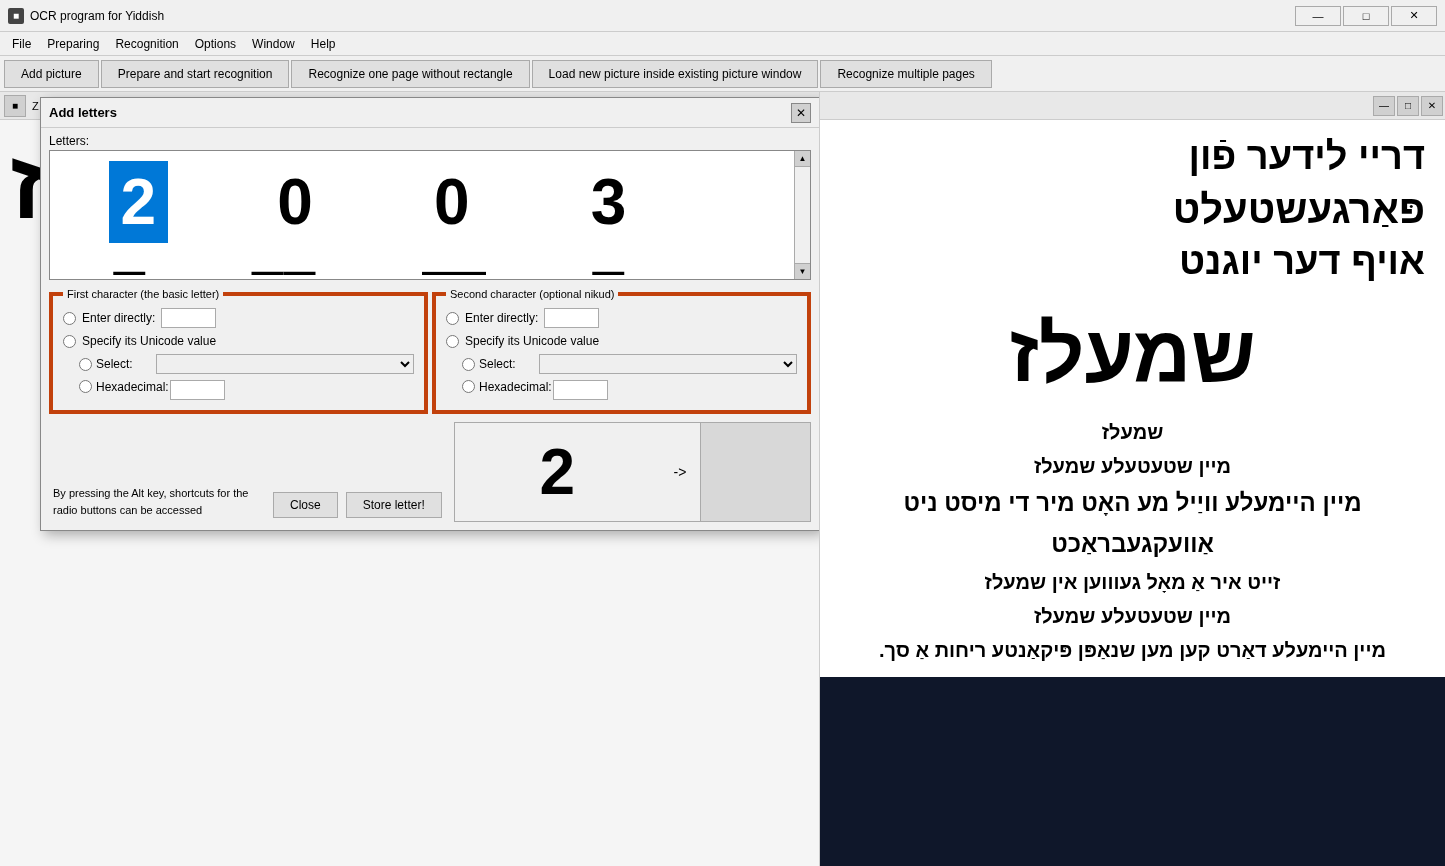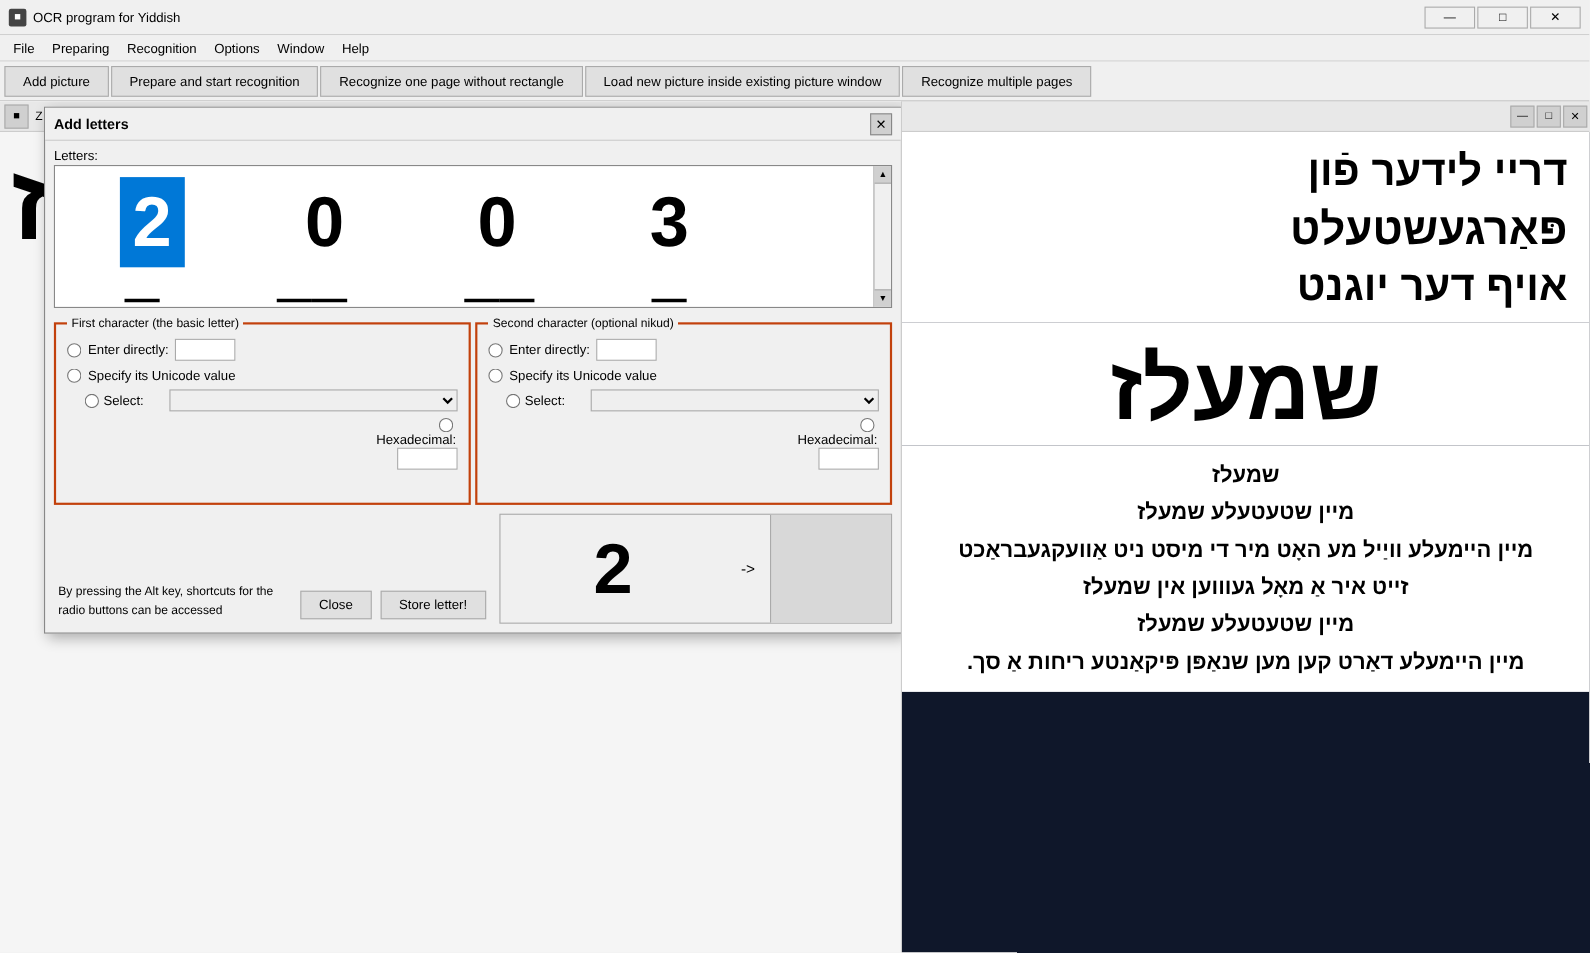--- a/index.html
+++ b/index.html
@@ -104,29 +104,29 @@
     .dialog-columns { display: flex; gap: 0; margin: 0 8px 8px 8px; }
 
     .radio-row { display: flex; align-items: center; margin-bottom: 6px; }
     .radio-row input[type=radio] { margin-right: 6px; }
     .radio-row label { font-size: 12px; margin-right: 6px; }
     .radio-row input[type=text] { width: 60px; height: 20px; border: 1px solid #aaa; padding: 2px 4px; font-size: 12px; }
 
     .select-row { display: flex; align-items: center; margin-bottom: 6px; padding-left: 16px; }
     .select-row label { font-size: 12px; margin-right: 6px; width: 56px; }
     .select-row select { flex: 1; height: 20px; border: 1px solid #aaa; font-size: 12px; }
-    .hex-row { display: flex; align-items: flex-end; margin-bottom: 6px; padding-left: 16px; flex-direction: column; }
+    .hex-row { display: flex; align-items: flex-start; margin-bottom: 6px; padding-left: 16px; }
     .hex-row label { font-size: 12px; margin-right: 6px; width: 70px; }
     .hex-row input[type=text] { width: 55px; height: 20px; border: 1px solid #aaa; padding: 2px 4px; font-size: 12px; }
     .action-btn {
       height: 26px; padding: 0 16px; background: #e0e0e0; border: 1px solid #aaa;
       font-size: 12px; cursor: pointer; white-space: nowrap;
     }
 
-    fieldset { border: 2px solid #c2410c; padding: 8px 10px 24px 10px; }
+    fieldset { border: 4px solid #c2410c; padding: 8px 10px 4px 10px; }
     legend { font-size: 11px; padding: 0 4px; }
   </style>
 </head>
 <body>
 
 <div class="title-bar">
   <div class="title-bar-left">
     <div class="title-bar-icon">■</div>
     <span class="title-bar-title">OCR program for Yiddish</span>
   </div>
@@ -282,20 +282,20 @@
         <div style="font-size:38px; line-height:1.4;">אויף דער יוגנט</div>
       </div>
 
       <div style="padding:15px 20px 5px 20px; direction:rtl; text-align:center; background:white;">
         <div style="font-size:80px; font-weight:bold;">שמעלז</div>
       </div>
 
       <div style="padding:10px 40px; direction:rtl; text-align:center; background:white; font-weight:bold;">
         <div style="font-size:20px; line-height:1.7;">שמעלז</div>
         <div style="font-size:20px; line-height:1.7;">מיין שטעטעלע שמעלז</div>
-        <div style="font-size:20px; line-height:1.7;">מיין היימעלע וויַיל מע האָט מיר די מיסט ניט אַוועקגעבראַכט</div>
+        <div style="font-size:24px; line-height:1.7;">מיין היימעלע וויַיל מע האָט מיר די מיסט ניט אַוועקגעבראַכט</div>
         <div style="font-size:20px; line-height:1.7;">זייט איר אַ מאָל געוווען אין שמעלז</div>
         <div style="font-size:20px; line-height:1.7;">מיין שטעטעלע שמעלז</div>
         <div style="font-size:20px; line-height:1.7;">מיין היימעלע דאַרט קען מען שנאַפּן פּיקאַנטע ריחות אַ סך.</div>
       </div>
     </div>
   </div>
 </div>
 
 </body></html>

